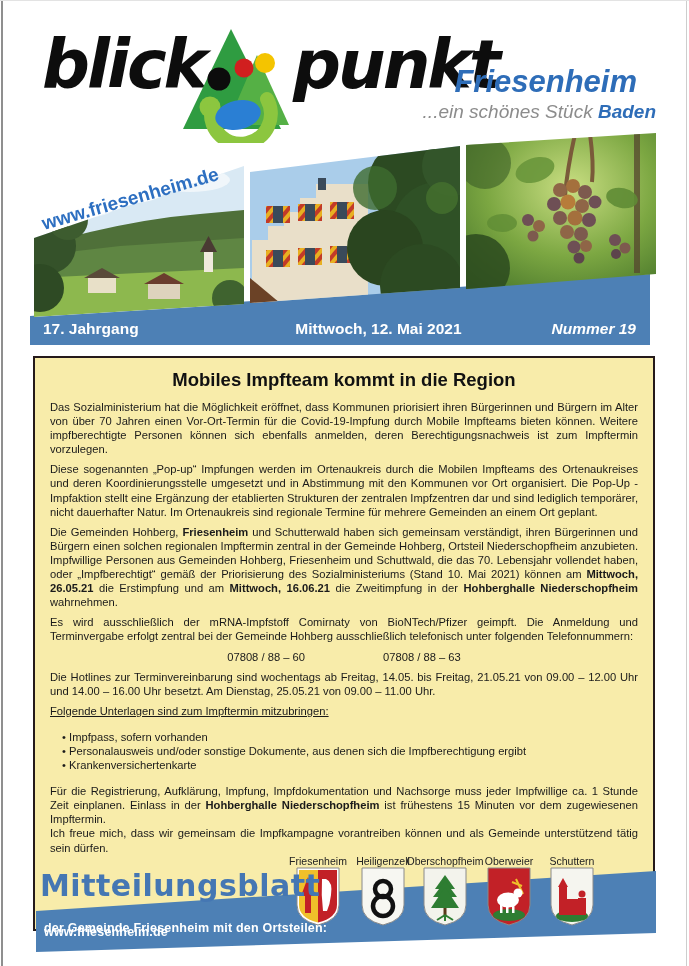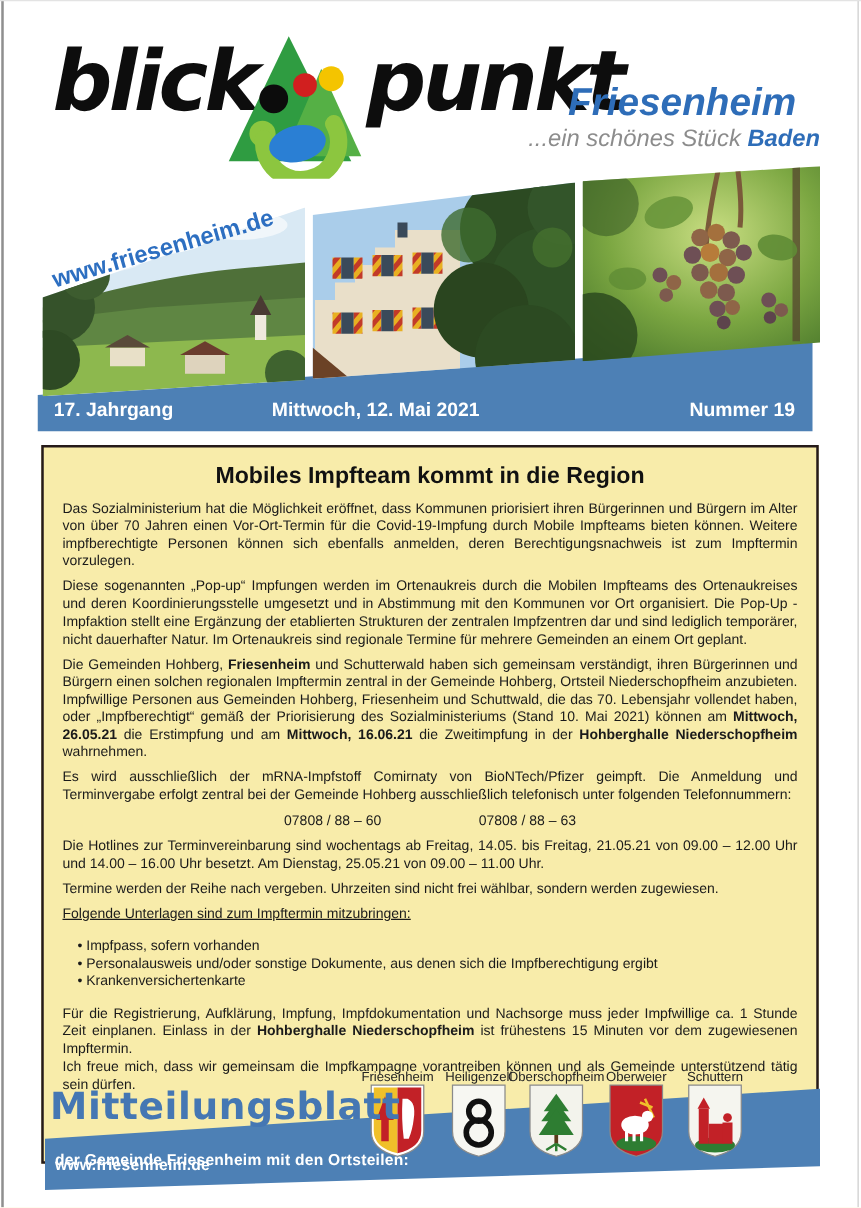--- a/index.html
+++ b/index.html
@@ -31,22 +31,22 @@
   .tagline b{color:#2e6db8; }
 
   
   .strip{position:absolute;left:30px;top:128px;width:628px;height:218px;}
   .issuebar-text{
     position:absolute;left:30px;top:312px;width:628px;height:34px;
     display:flex;align-items:center;color:#fff;font-weight:bold;font-size:15.5px;
     padding:0; box-sizing:border-box;
   }
   .issuebar-text .l{flex:1;text-align:left;padding-left:13px;}
-  .issuebar-text .c{flex:1.4;text-align:left;}
-  .issuebar-text .r{flex:1;text-align:right;padding-right:22px;}
+  .issuebar-text .c{flex:1.4;text-align:right;}
+  .issuebar-text .r{flex:1;text-align:right;padding-right:22px;font-style:italic;}
 
   
   .article{
     position:absolute;left:33px;top:356px;width:622px;height:575px;
     background:#f8ecaa;border:2px solid #251a1a;box-sizing:border-box;
     padding:8px 15px 6px 15px;overflow:hidden;color:#1a1a1a;
   }
   .article h1{
     margin:3px 0 9px 0;text-align:center;font-size:18.5px;font-weight:bold;color:#111;
   }
@@ -215,21 +215,20 @@
     <h1>Mobiles Impfteam kommt in die Region</h1>
     <p>Das Sozialministerium hat die Möglichkeit eröffnet, dass Kommunen priorisiert ihren Bürgerinnen und Bürgern im Alter von über 70 Jahren einen Vor-Ort-Termin für die Covid-19-Impfung durch Mobile Impfteams bieten können. Weitere impfberechtigte Personen können sich ebenfalls anmelden, deren Berechtigungsnachweis ist zum Impftermin vorzulegen.</p>
     <p>Diese sogenannten „Pop-up“ Impfungen werden im Ortenaukreis durch die Mobilen Impfteams des Ortenaukreises und deren Koordinierungsstelle umgesetzt und in Abstimmung mit den Kommunen vor Ort organisiert. Die Pop-Up -Impfaktion stellt eine Ergänzung der etablierten Strukturen der zentralen Impfzentren dar und sind lediglich temporärer, nicht dauerhafter Natur. Im Ortenaukreis sind regionale Termine für mehrere Gemeinden an einem Ort geplant.</p>
     <p><span>Die Gemeinden Hohberg, </span><span style="font-weight: bold;">Friesenheim</span><span> und Schutterwald haben sich gemeinsam verständigt, ihren Bürgerinnen und Bürgern einen solchen regionalen Impftermin zentral in der Gemeinde Hohberg, Ortsteil Niederschopfheim anzubieten. Impfwillige Personen aus Gemeinden Hohberg, Friesenheim und Schuttwald, die das 70. Lebensjahr vollendet haben, oder „Impfberechtigt“ gemäß der Priorisierung des Sozialministeriums (Stand 10. Mai 2021) können am </span><span style="font-weight: bold;">Mittwoch, 26.05.21</span><span> die Erstimpfung und am </span><span style="font-weight: bold;">Mittwoch, 16.06.21</span><span> die Zweitimpfung in der </span><span style="font-weight: bold;">Hohberghalle Niederschopfheim</span><span> wahrnehmen.</span></p>
     <p>Es wird ausschließlich der mRNA-Impfstoff Comirnaty von BioNTech/Pfizer geimpft. Die Anmeldung und Terminvergabe erfolgt zentral bei der Gemeinde Hohberg ausschließlich telefonisch unter folgenden Telefonnummern:</p>
     <div class="phones">
       <span>07808 / 88 – 60</span>
       <span>07808 / 88 – 63</span>
     </div>
     <p>Die Hotlines zur Terminvereinbarung sind wochentags ab Freitag, 14.05. bis Freitag, 21.05.21 von 09.00 – 12.00 Uhr und 14.00 – 16.00 Uhr besetzt. Am Dienstag, 25.05.21 von 09.00 – 11.00 Uhr.</p>
-    <p>Termine werden der Reihe nach vergeben. Uhrzeiten sind nicht frei wählbar, sondern werden zugewiesen.</p>
     <p class="doc-head">Folgende Unterlagen sind zum Impftermin mitzubringen:</p>
     <ul class="docs">
       <li>Impfpass, sofern vorhanden</li>
       <li>Personalausweis und/oder sonstige Dokumente, aus denen sich die Impfberechtigung ergibt</li>
       <li>Krankenversichertenkarte</li>
     </ul>
     <p><span>Für die Registrierung, Aufklärung, Impfung, Impfdokumentation und Nachsorge muss jeder Impfwillige ca. 1 Stunde Zeit einplanen. Einlass in der </span><span style="font-weight: bold;">Hohberghalle Niederschopfheim</span><span> ist frühestens 15 Minuten vor dem zugewiesenen Impftermin.</span></p>
     <p class="tight">Ich freue mich, dass wir gemeinsam die Impfkampagne vorantreiben können und als Gemeinde unterstützend tätig sein dürfen.</p>
 
   </div>

